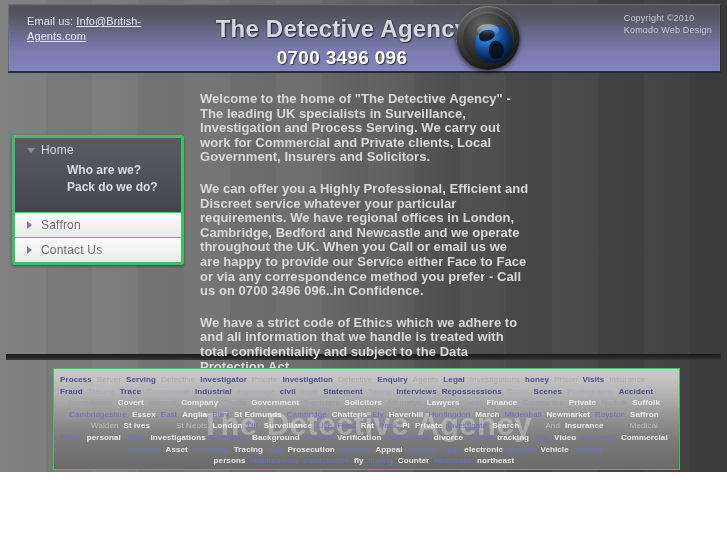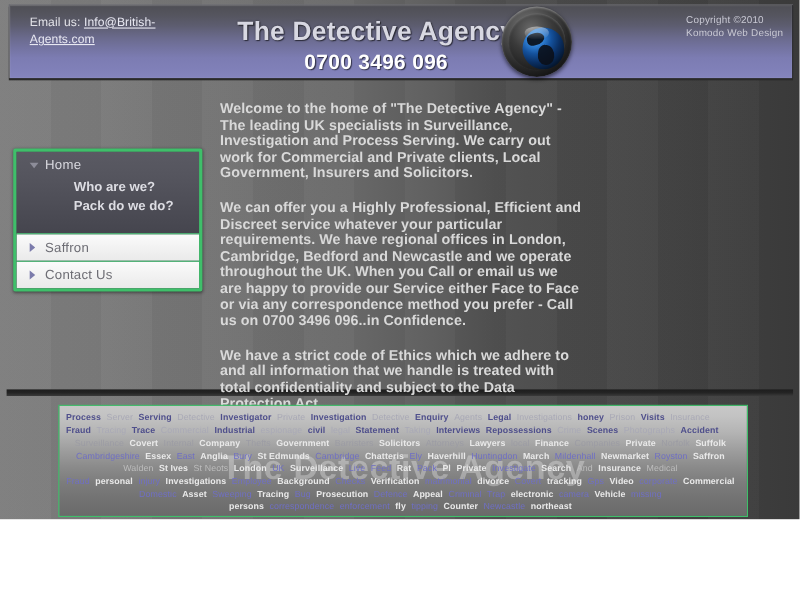--- a/index.html
+++ b/index.html
@@ -341,21 +341,21 @@
     font-size: 8px;
     font-family: "Liberation Sans", sans-serif;
     margin-right: 5px;
     letter-spacing: 0.1px;
     cursor: pointer;
   }
   
   .t-strong { color: #4f4f8c; font-weight: bold; text-align: right; }
   .t-faint  { color: #a9a9b6; text-align: right; }
   .t-white  { color: #e9e9e9; font-weight: bold; }
-  .t-wfaint { color: #bdbdbd; }
+  .t-wfaint { color: #bdbdbd; margin-left: 21px; }
   .t-blue   { color: #6f6fc4; }
   .t-vfaint { color: #9c9ca4; }
 </style>
 </head>
 <body>
 
 <div id="page">
   <div id="page-texture"></div>
 
   <div id="header-wrap">
@@ -417,16 +417,16 @@
   <div id="footer">
     <div id="footer-watermark">The Detective Agency</div>
     <div id="tagcloud">
         <div class="row"><span class="tag t-strong">Process</span><span class="tag t-faint">Server</span><span class="tag t-strong">Serving</span><span class="tag t-faint">Detective</span><span class="tag t-strong">Investigator</span><span class="tag t-faint">Private</span><span class="tag t-strong">Investigation</span><span class="tag t-faint">Detective</span><span class="tag t-strong">Enquiry</span><span class="tag t-faint">Agents</span><span class="tag t-strong">Legal</span><span class="tag t-faint">Investigations</span><span class="tag t-strong">honey</span><span class="tag t-faint">Prison</span><span class="tag t-strong">Visits</span><span class="tag t-faint">Insurance</span></div>
         <div class="row"><span class="tag t-strong">Fraud</span><span class="tag t-faint">Tracing</span><span class="tag t-strong">Trace</span><span class="tag t-faint">Commercial</span><span class="tag t-strong">Industrial</span><span class="tag t-faint">espionage</span><span class="tag t-strong">civil</span><span class="tag t-faint">legal</span><span class="tag t-strong">Statement</span><span class="tag t-faint">Taking</span><span class="tag t-strong">Interviews</span><span class="tag t-strong">Repossessions</span><span class="tag t-faint">Crime</span><span class="tag t-strong">Scenes</span><span class="tag t-faint">Photographs</span><span class="tag t-strong">Accident</span></div>
         <div class="row centered"><span class="tag t-vfaint">Surveillance</span><span class="tag t-white">Covert</span><span class="tag t-vfaint">Internal</span><span class="tag t-white">Company</span><span class="tag t-vfaint">Thefts</span><span class="tag t-white">Government</span><span class="tag t-vfaint">Barristers</span><span class="tag t-white">Solicitors</span><span class="tag t-vfaint">Attorneys</span><span class="tag t-white">Lawyers</span><span class="tag t-vfaint">local</span><span class="tag t-white">Finance</span><span class="tag t-vfaint">Companies</span><span class="tag t-white">Private</span><span class="tag t-vfaint">Norfolk</span><span class="tag t-white">Suffolk</span></div>
         <div class="row centered"><span class="tag t-blue">Cambridgeshire</span><span class="tag t-white">Essex</span><span class="tag t-blue">East</span><span class="tag t-white">Anglia</span><span class="tag t-blue">Bury</span><span class="tag t-white">St Edmunds</span><span class="tag t-blue">Cambridge</span><span class="tag t-white">Chatteris</span><span class="tag t-blue">Ely</span><span class="tag t-white">Haverhill</span><span class="tag t-blue">Huntingdon</span><span class="tag t-white">March</span><span class="tag t-blue">Mildenhall</span><span class="tag t-white">Newmarket</span><span class="tag t-blue">Royston</span><span class="tag t-white">Saffron</span></div>
         <div class="row centered"><span class="tag t-wfaint">Walden</span><span class="tag t-white">St Ives</span><span class="tag t-wfaint">St Neots</span><span class="tag t-white">London</span><span class="tag t-blue">UK</span><span class="tag t-white">Surveillance</span><span class="tag t-blue">Live</span><span class="tag t-blue">Feed</span><span class="tag t-white">Rat</span><span class="tag t-blue">Pack</span><span class="tag t-white">Pl</span><span class="tag t-white">Private</span><span class="tag t-blue">Investigate</span><span class="tag t-white">Search</span><span class="tag t-wfaint">And</span><span class="tag t-white">Insurance</span><span class="tag t-wfaint">Medical</span></div>
         <div class="row centered"><span class="tag t-blue">Fraud</span><span class="tag t-white">personal</span><span class="tag t-blue">injury</span><span class="tag t-white">Investigations</span><span class="tag t-blue">Employee</span><span class="tag t-white">Background</span><span class="tag t-blue">Checks</span><span class="tag t-white">Verification</span><span class="tag t-blue">matrimonial</span><span class="tag t-white">divorce</span><span class="tag t-blue">Covert</span><span class="tag t-white">tracking</span><span class="tag t-blue">Gps</span><span class="tag t-white">Video</span><span class="tag t-blue">corporate</span><span class="tag t-white">Commercial</span></div>
         <div class="row centered"><span class="tag t-blue">Domestic</span><span class="tag t-white">Asset</span><span class="tag t-blue">Sweeping</span><span class="tag t-white">Tracing</span><span class="tag t-blue">Bug</span><span class="tag t-white">Prosecution</span><span class="tag t-blue">Defence</span><span class="tag t-white">Appeal</span><span class="tag t-blue">Criminal</span><span class="tag t-blue">Trap</span><span class="tag t-white">electronic</span><span class="tag t-blue">camera</span><span class="tag t-white">Vehicle</span><span class="tag t-blue">missing</span></div>
-        <div class="row centered"><span class="tag t-white">persons</span><span class="tag t-blue">correspondence</span><span class="tag t-blue">enforcement</span><span class="tag t-white">fly</span><span class="tag t-blue">tipping</span><span class="tag t-white">Counter</span><span class="tag t-blue">Newcastle</span><span class="tag t-white">northeast</span></div>
+        <div class="row centered"><span class="tag t-white">persons</span><span class="tag t-blue">requirements</span><span class="tag t-blue">enforcement</span><span class="tag t-white">fly</span><span class="tag t-blue">tipping</span><span class="tag t-white">Counter</span><span class="tag t-blue">Newcastle</span><span class="tag t-white">northeast</span></div>
       </div>
   </div>
 </div>
 
 </body></html>

